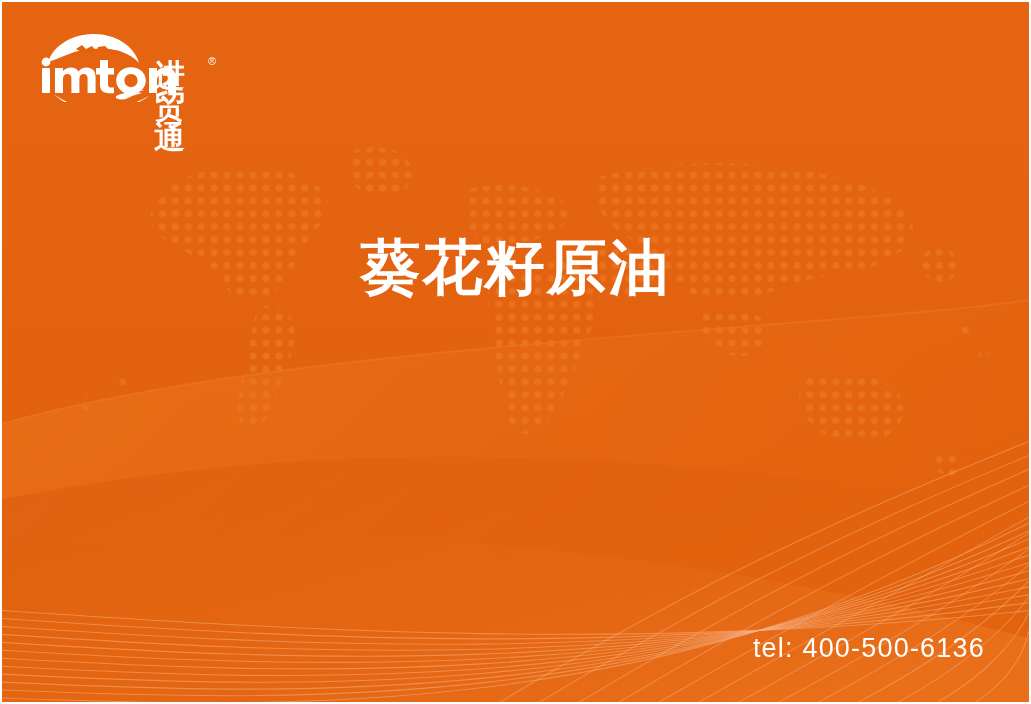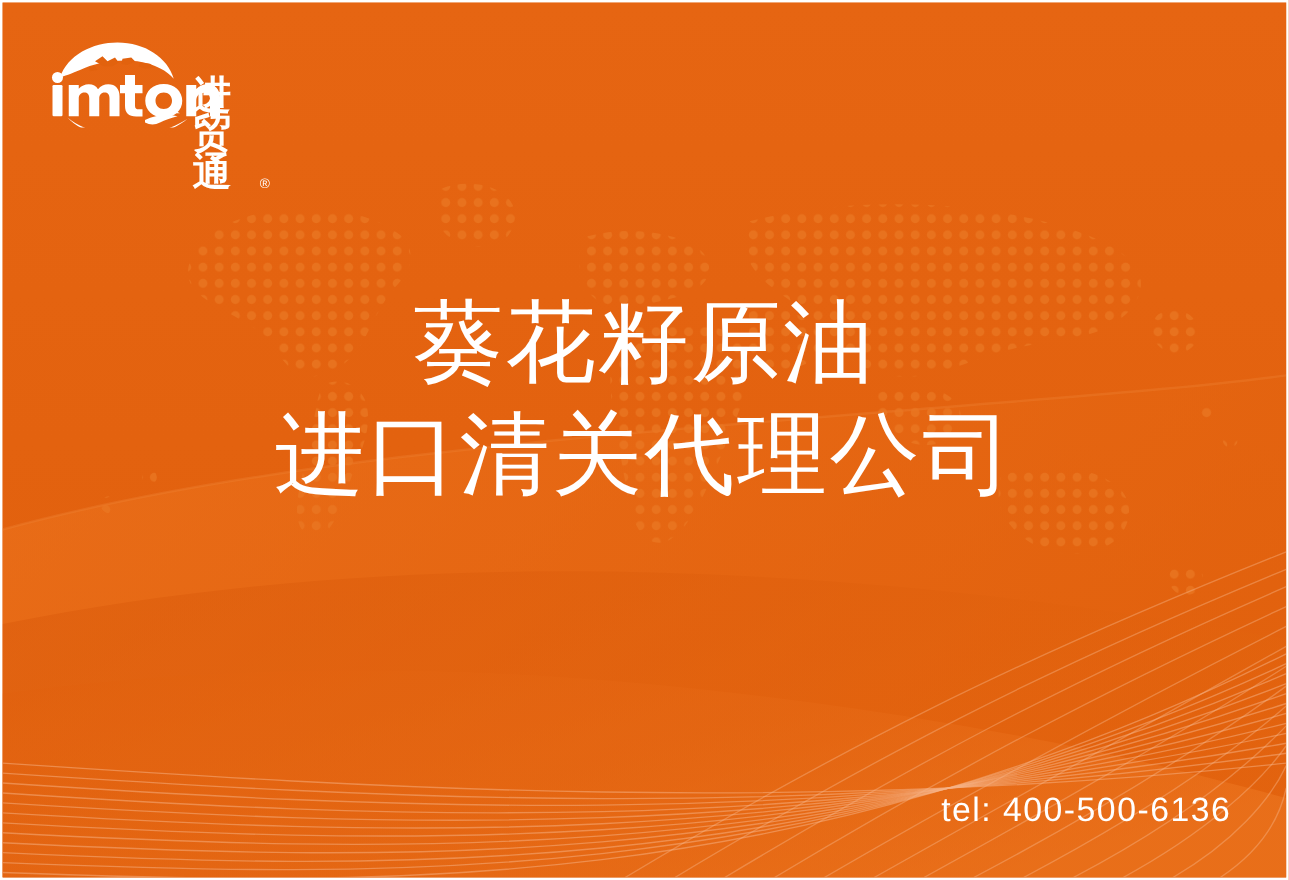--- a/index.html
+++ b/index.html
@@ -46,22 +46,22 @@
     left: 0;
     right: 0;
     top: 236px;
     text-align: center;
     color: #ffffff;
     line-height: 1.0;
     letter-spacing: 2px;
   }
   #headline .hl-line {
     display: block;
-    font-size: 72px;
-    font-weight: 400;
+    font-size: 60px;
+    font-weight: 700;
     white-space: nowrap;
   }
   #headline .hl-line.line1 { margin-bottom: 18px; }
 
   
   #phone {
     position: absolute;
     right: 44px;
     bottom: 38px;
     color: #ffffff;
@@ -252,26 +252,25 @@
                  C 104,72 90,78 74,80 C 52,83 28,77 16,64 Z" fill="#ffffff"></path>
 
       <g fill="#ffffff">
         <path d="M78,66 C 86,62 96,61 104,63 C 98,64.5 94,66 90,68
                  C 86,70 82,70 78,68 Z"></path>
         <path d="M92,60 C 97,58 103,58.4 106,60.6 C 102,60.6 97,61 92,62 Z"></path>
       </g>
     </svg>
 
     
-    <div style="position:absolute; left:116px; top:30px; display:flex; align-items:flex-end;">
+    <div style="position:absolute; left:116px; top:30px; display:flex; align-items:flex-start;">
       <span style="color:#ffffff; font-size:31px; line-height:1; letter-spacing:0px; font-weight:700;">进贸通</span>
       <span style="color:#ffffff; font-size:11px; line-height:1; margin-left:2px; margin-top:-4px;">®</span>
     </div>
   </div>
 
   <div id="headline">
     <span class="hl-line line1">葵花籽原油</span>
-    <span class="hl-line line2">进口清关代理公司</span>
   </div>
 
   <div id="phone">tel: 400-500-6136</div>
 
 </div>
 
 </body></html>

